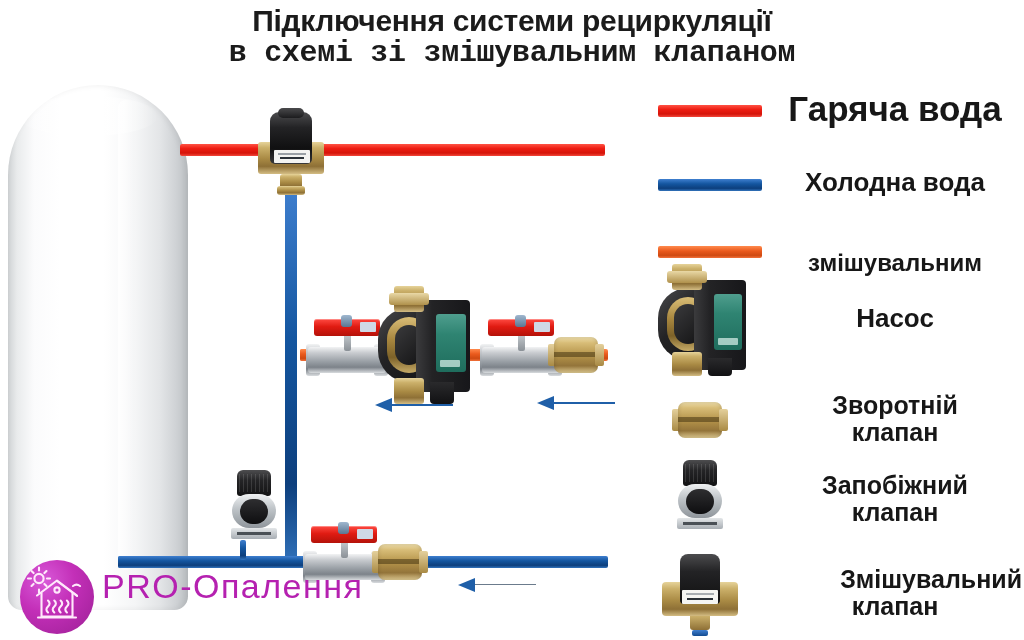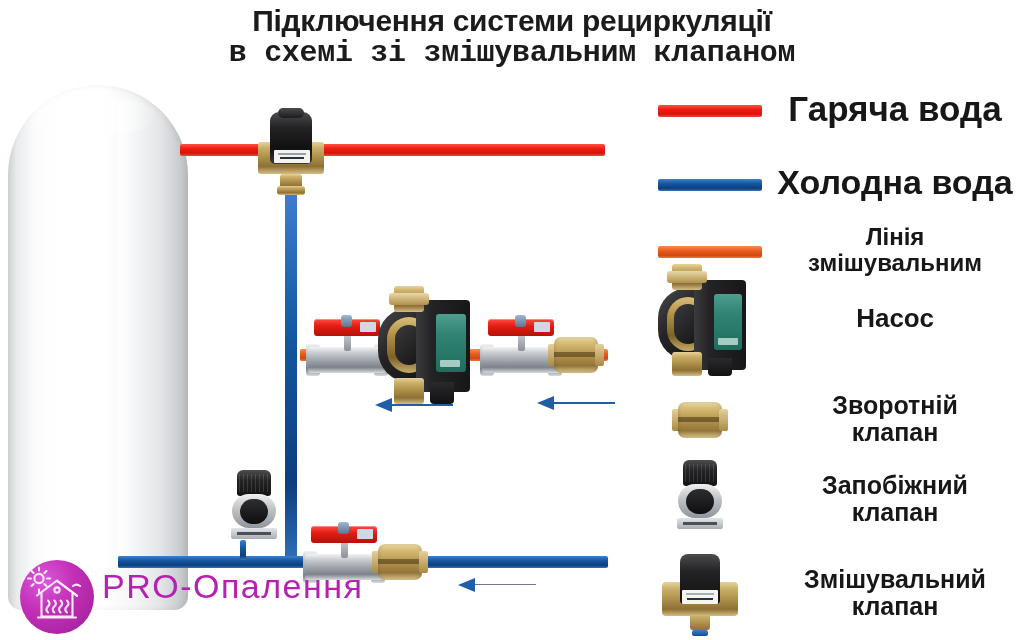--- a/index.html
+++ b/index.html
@@ -150,21 +150,21 @@
   .arrow.thin .head{border-right-color:#1f5fa8;}
 
   
   .legend{position:absolute;left:650px;top:92px;width:374px;height:548px;}
   .leg-row{position:absolute;left:0;width:374px;}
   .leg-swatch{position:absolute;left:8px;width:104px;height:12px;border-radius:2px;}
   .leg-text{position:absolute;left:118px;width:254px;text-align:center;color:#171717;
     font-weight:bold;line-height:25px;}
 
   .leg-t-hot{font-size:35px;}
-  .leg-t-cold{font-size:34px;}
+  .leg-t-cold{font-size:26px;}
   .leg-t-recirc{font-size:24px;line-height:26px;}
   .leg-t-pump{font-size:26px;}
   .leg-t-check{font-size:25px;line-height:27px;}
   .leg-t-safety{font-size:25px;line-height:27px;}
   .leg-t-mix{font-size:25px;line-height:27px;}
 
   
   .lg-pump{position:absolute;width:88px;height:112px;}
   
   .lg-check{position:absolute;width:56px;height:40px;}
@@ -328,21 +328,20 @@
       <div class="leg-text leg-t-hot" style="top:4px;">Гаряча вода</div>
     </div>
 
     <div class="leg-row" style="top:74px;height:52px;">
       <div class="leg-swatch cold" style="top:13px;"></div>
       <div class="leg-text leg-t-cold" style="top:4px;">Холодна вода</div>
     </div>
 
     <div class="leg-row" style="top:126px;height:66px;">
       <div class="leg-swatch recirc" style="top:28px;"></div>
-      <div class="leg-text leg-t-recirc" style="top:6px;">Лінія</div>
       <div class="leg-text leg-t-recirc" style="top:32px;">змішувальним</div>
     </div>
 
     <div class="leg-row" style="top:172px;height:120px;">
       <div class="lg-pump" style="left:8px;top:0;">
         <div class="pp-volute" style="left:0;top:24px;width:60px;height:72px;"></div>
         <div class="pp-voluteinner" style="left:9px;top:33px;width:42px;height:54px;"></div>
         <div class="pp-voluteinner2" style="left:16px;top:40px;width:28px;height:40px;"></div>
         <div class="pp-box" style="left:36px;top:16px;width:52px;height:90px;"></div>
         <div class="pp-green" style="left:56px;top:30px;width:28px;height:56px;"></div>
@@ -386,21 +385,21 @@
         <div class="lgm-portR"></div>
         <div class="lgm-body"></div>
         <div class="lgm-cap"></div>
         <div class="lgm-label">
             <i></i>
             <i></i>
           </div>
         <div class="lgm-neck"></div>
         <div class="lgm-blue"></div>
       </div>
-      <div class="leg-text leg-t-mix" style="top:12px;">Змішувальний</div>
+      <div class="leg-text leg-t-mix" style="top:12px;text-align:right;">Змішувальний</div>
       <div class="leg-text leg-t-mix" style="top:39px;">клапан</div>
     </div>
 
   </div>
 
   <div class="brand">
     <div class="brand-badge">
       <svg width="74" height="74" viewBox="0 0 74 74" aria-hidden="true">
         <g fill="none" stroke="#ffe9fb" stroke-width="2.1" stroke-linecap="round" stroke-linejoin="round">
           <circle cx="19" cy="18.5" r="4.6"></circle>

